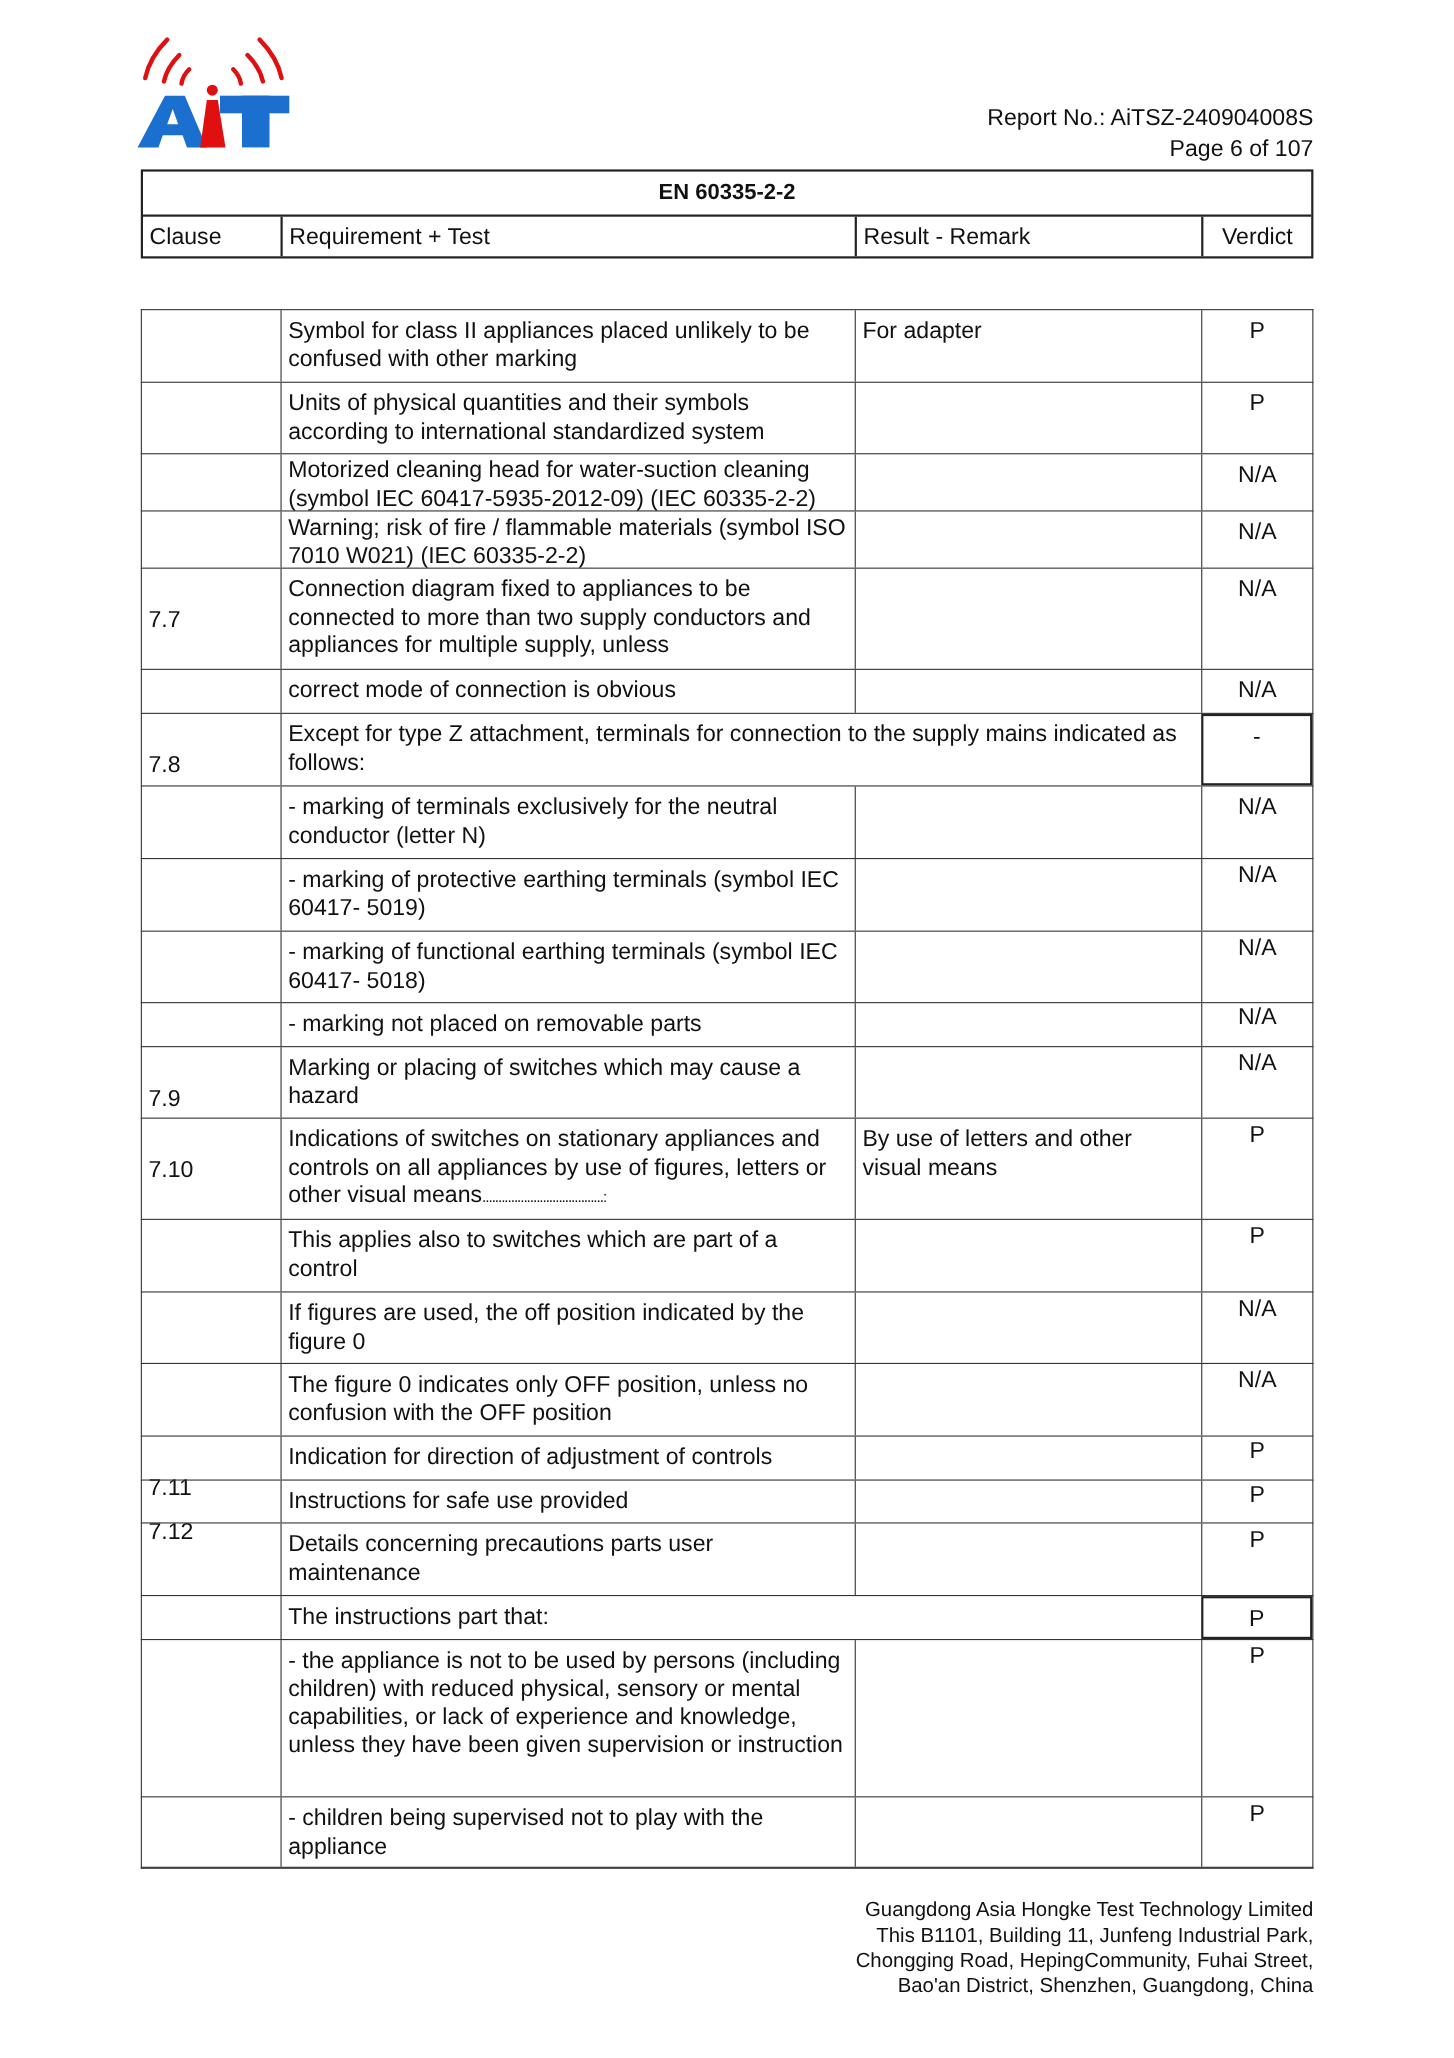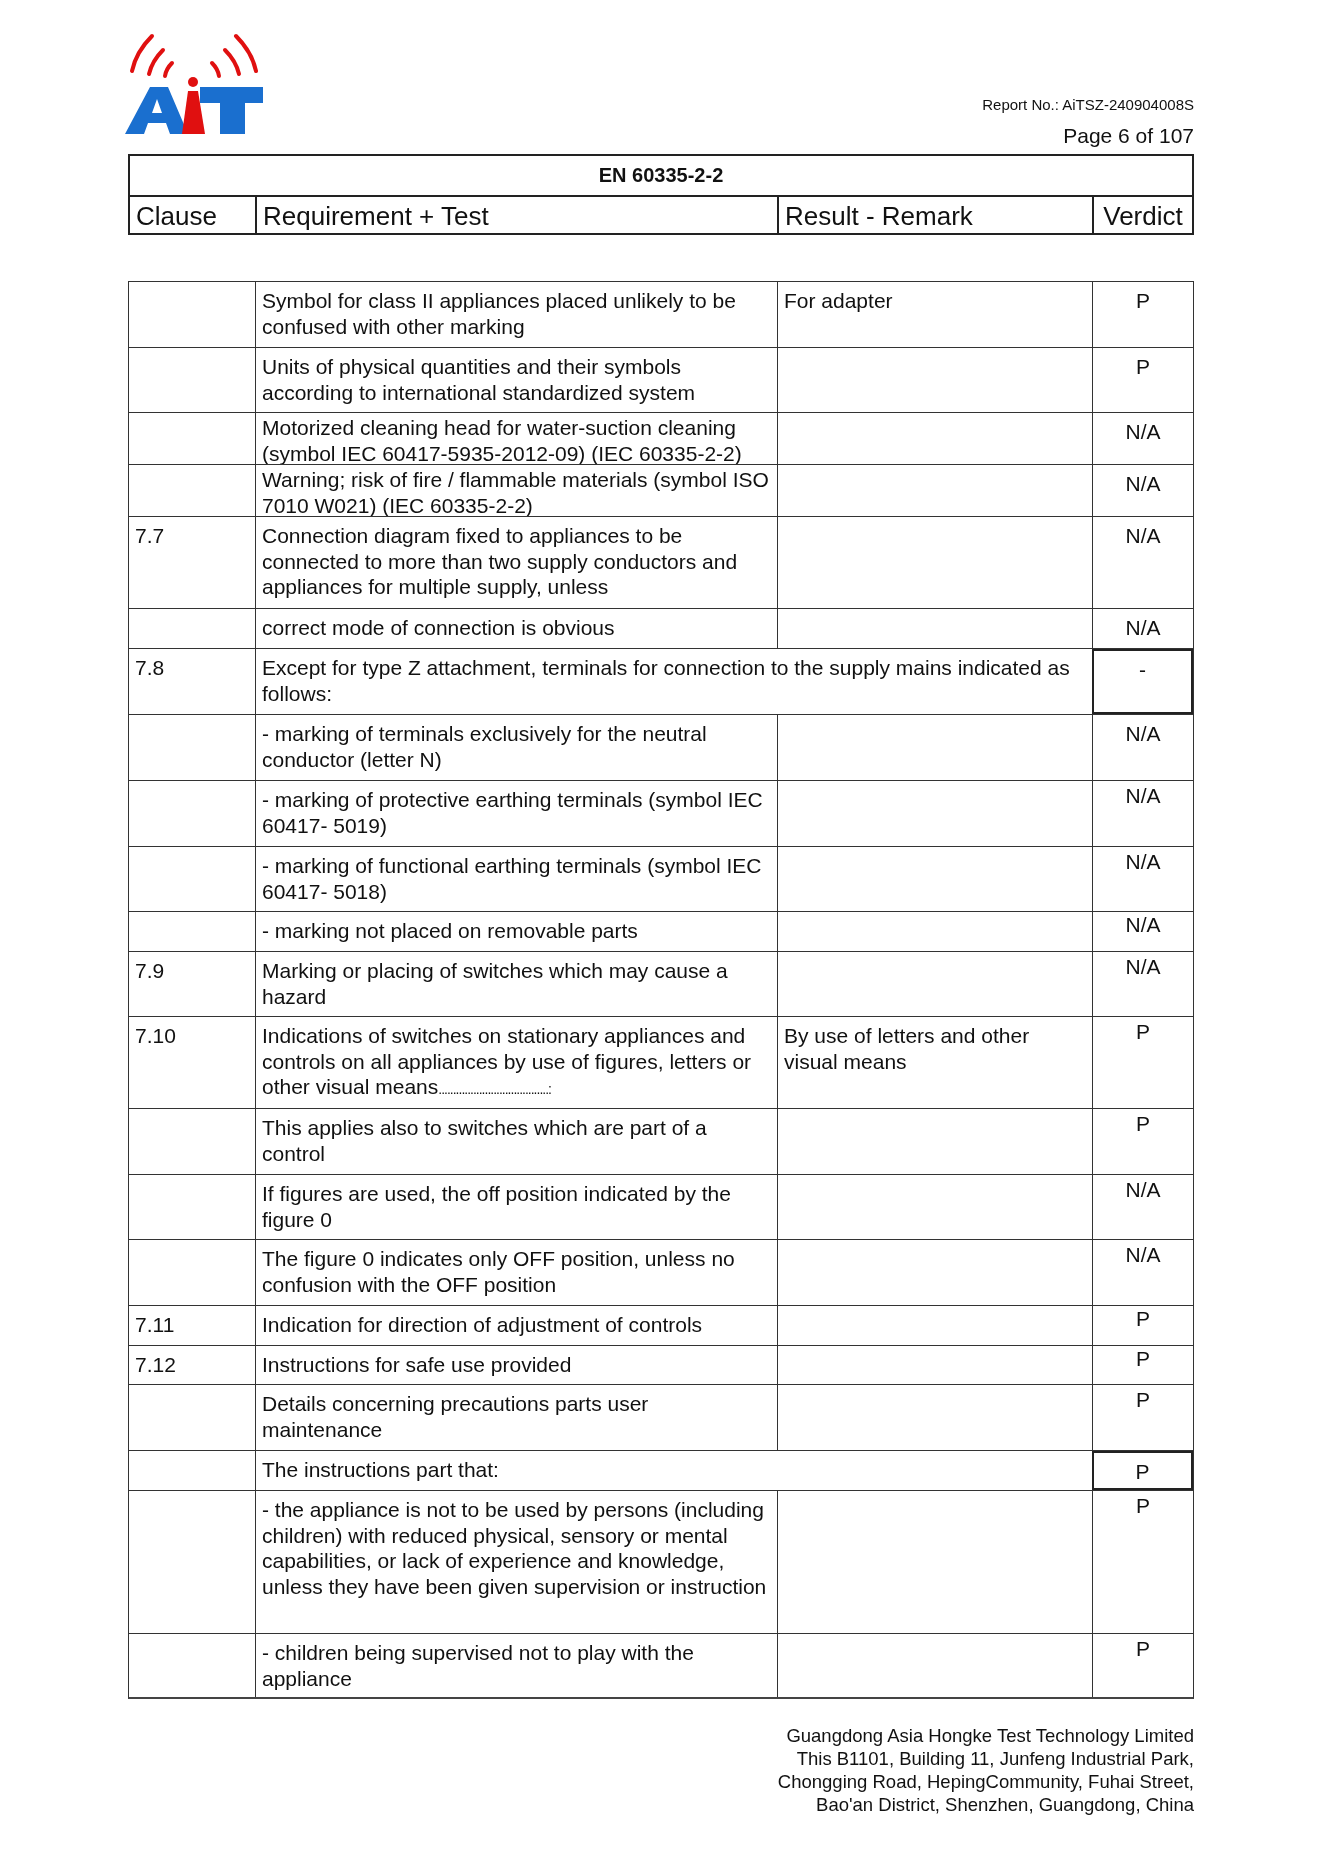--- a/index.html
+++ b/index.html
@@ -1,40 +1,40 @@
 <!DOCTYPE html>
 <html><head>
 <meta charset="utf-8">
 <style>
   html, body { margin: 0; padding: 0; background: #ffffff; }
   body { width: 1322px; height: 1871px; position: relative; overflow: hidden;
          font-family: "Liberation Sans", sans-serif; color: #111111; }
   .abs { position: absolute; }
   #logo { left: 100px; top: 25px; width: 180px; height: 125px; }
-  .report-no { right: 128px; top: 96px; font-size: 15px; text-align: right; white-space: nowrap; }
+  .report-no { right: 128px; top: 96px; font-size: 21px; text-align: right; white-space: nowrap; }
   .page-no { right: 128px; top: 124px; font-size: 21px; text-align: right; white-space: nowrap; }
 
   .hdr-table { left: 128px; top: 154px; width: 1066px; height: 81px;
                border: 2px solid #222; box-sizing: border-box; }
   .hdr-title { position: absolute; left: 0; right: 0; top: 0; height: 39px; line-height: 39px;
                text-align: center; font-weight: bold; font-size: 20px; border-radius: 10px; }
   .hdr-row { position: absolute; left: 0; right: 0; top: 39px; bottom: 0; border-top: 2px solid #222; }
-  .hcell { position: absolute; top: 0; bottom: 0; font-size: 26px; line-height: 38px; padding-left: 6px; box-sizing: border-box; }
+  .hcell { position: absolute; top: 0; bottom: 0; font-size: 21px; line-height: 38px; padding-left: 6px; box-sizing: border-box; }
   .hcell.c1 { left: 0; width: 125px; }
   .hcell.c2 { left: 125px; width: 522px; border-left: 2px solid #222; }
   .hcell.c3 { left: 647px; width: 315px; border-left: 2px solid #222; }
   .hcell.c4 { left: 962px; right: 0; border-left: 2px solid #222; text-align: center; padding-left: 0; }
 
   .tbl { left: 128px; top: 281px; width: 1066px; height: 1418px; }
   .row { position: absolute; left: 0; width: 1066px; box-sizing: border-box;
          border-left: 1.5px solid #333; border-right: 1.5px solid #333; border-top: 1.5px solid #333; }
   .row.last { border-bottom: 2px solid #444; }
   .cell { position: absolute; top: 0; bottom: 0; box-sizing: border-box; font-size: 21px; line-height: 25.5px;
           padding: 6px 6px 0 6px; }
-  .cell.c1 { left: 0; width: 126px; }
+  .cell.c1 { left: 0; width: 126px; margin-top: 28px; }
   .cell.c2 { left: 126px; width: 522px; border-left: 1.5px solid #333; }
   .cell.c3 { left: 648px; width: 315px; border-left: 1.5px solid #333; }
   .cell.c23 { left: 126px; width: 837px; border-left: 1.5px solid #333; }
   .cell.c4 { left: 963px; right: 0; border-left: 1.5px solid #333; text-align: center; padding-left: 0; padding-right: 0; }
   .cell.c4.boxed { border: 2px solid #222; }
   .dots { letter-spacing: -1px; font-size: 14px; }
 
   .footer { right: 128px; top: 1724px; font-size: 18.5px; line-height: 23px; text-align: right; white-space: nowrap; }
 </style>
 </head>

